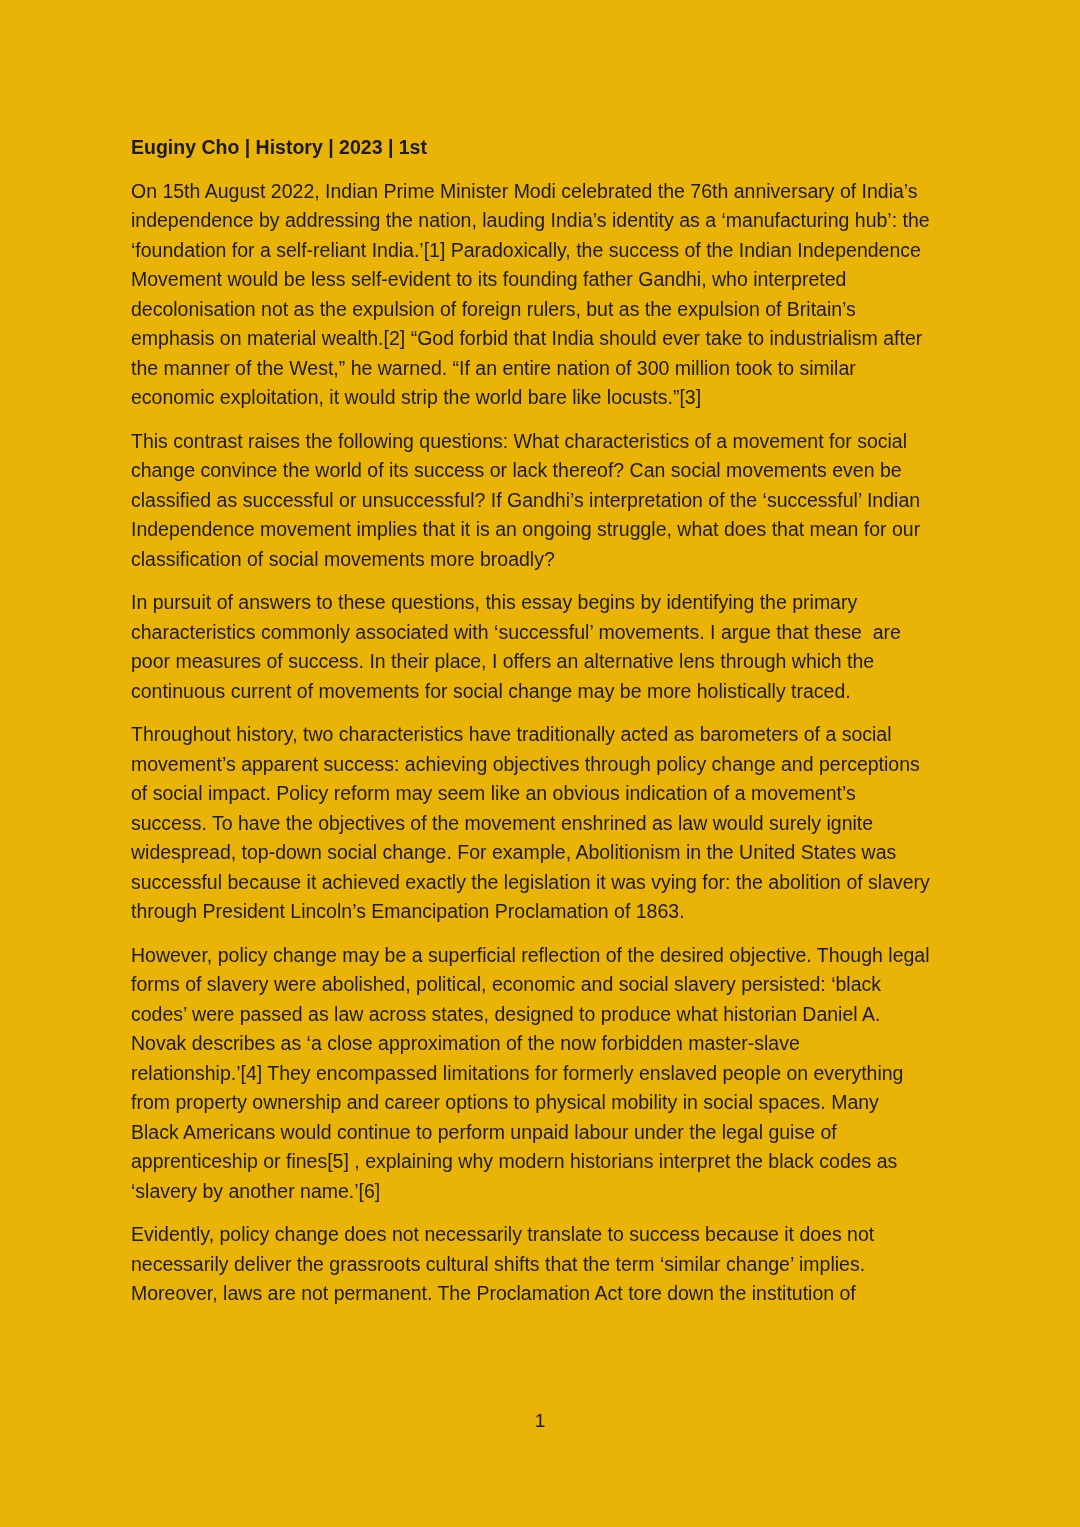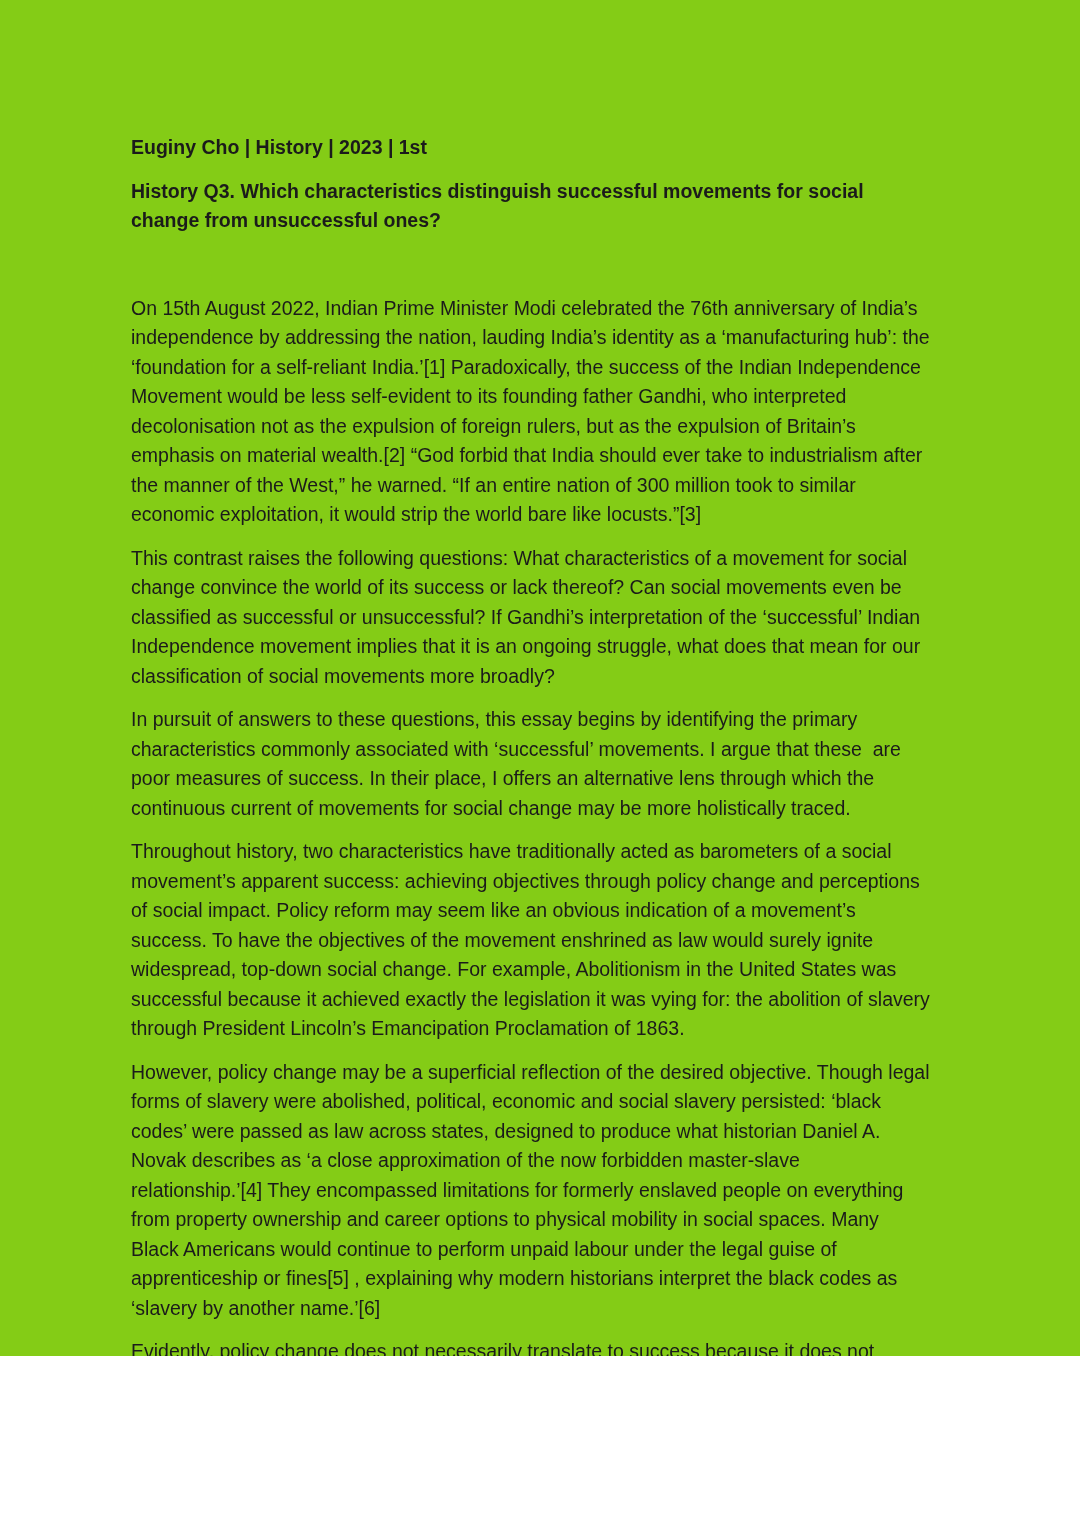--- a/index.html
+++ b/index.html
@@ -3,22 +3,22 @@
 <meta charset="utf-8">
 <style>
   html, body {
     margin: 0;
     padding: 0;
     background: #ffffff;
   }
   .page {
     position: relative;
     width: 1080px;
-    height: 1356px;
-    background: #84cc16;
+    height: 1527px;
+    background: #eab308;
     font-family: "Liberation Sans", "DejaVu Sans", sans-serif;
     color: #1b1b1b;
     overflow: hidden;
   }
   .content {
     position: absolute;
     left: 131px;
     top: 133px;
     width: 800px;
   }
@@ -53,21 +53,20 @@
     line-height: 25px;
     color: #1b1b1b;
   }
 </style>
 </head>
 <body>
 
 <div class="page">
   <div class="content">
     <p class="header-line">Euginy Cho | History | 2023 | 1st</p>
-    <h1 class="doc-title">History Q3. Which characteristics distinguish successful movements for social change from unsuccessful ones?</h1>
     <div>
       <p class="body-para">On 15th August 2022, Indian Prime Minister Modi celebrated the 76th anniversary of India’s independence by addressing the nation, lauding India’s identity as a ‘manufacturing hub’: the ‘foundation for a self-reliant India.’[1] Paradoxically, the success of the Indian Independence Movement would be less self-evident to its founding father Gandhi, who interpreted decolonisation not as the expulsion of foreign rulers, but as the expulsion of Britain’s emphasis on material wealth.[2] “God forbid that India should ever take to industrialism after the manner of the West,” he warned. “If an entire nation of 300 million took to similar economic exploitation, it would strip the world bare like locusts.”[3]</p>
       <p class="body-para">This contrast raises the following questions: What characteristics of a movement for social change convince the world of its success or lack thereof? Can social movements even be classified as successful or unsuccessful? If Gandhi’s interpretation of the ‘successful’ Indian Independence movement implies that it is an ongoing struggle, what does that mean for our classification of social movements more broadly?</p>
       <p class="body-para">In pursuit of answers to these questions, this essay begins by identifying the primary characteristics commonly associated with ‘successful’ movements. I argue that these  are poor measures of success. In their place, I offers an alternative lens through which the continuous current of movements for social change may be more holistically traced.</p>
       <p class="body-para">Throughout history, two characteristics have traditionally acted as barometers of a social movement’s apparent success: achieving objectives through policy change and perceptions of social impact. Policy reform may seem like an obvious indication of a movement’s success. To have the objectives of the movement enshrined as law would surely ignite widespread, top-down social change. For example, Abolitionism in the United States was successful because it achieved exactly the legislation it was vying for: the abolition of slavery through President Lincoln’s Emancipation Proclamation of 1863.</p>
       <p class="body-para">However, policy change may be a superficial reflection of the desired objective. Though legal forms of slavery were abolished, political, economic and social slavery persisted: ‘black codes’ were passed as law across states, designed to produce what historian Daniel A. Novak describes as ‘a close approximation of the now forbidden master-slave relationship.’[4] They encompassed limitations for formerly enslaved people on everything from property ownership and career options to physical mobility in social spaces. Many Black Americans would continue to perform unpaid labour under the legal guise of apprenticeship or fines[5] , explaining why modern historians interpret the black codes as ‘slavery by another name.’[6]</p>
       <p class="body-para">Evidently, policy change does not necessarily translate to success because it does not necessarily deliver the grassroots cultural shifts that the term ‘similar change’ implies. Moreover, laws are not permanent. The Proclamation Act tore down the institution of</p>
     </div>
   </div>
   <div class="page-number">1</div>

